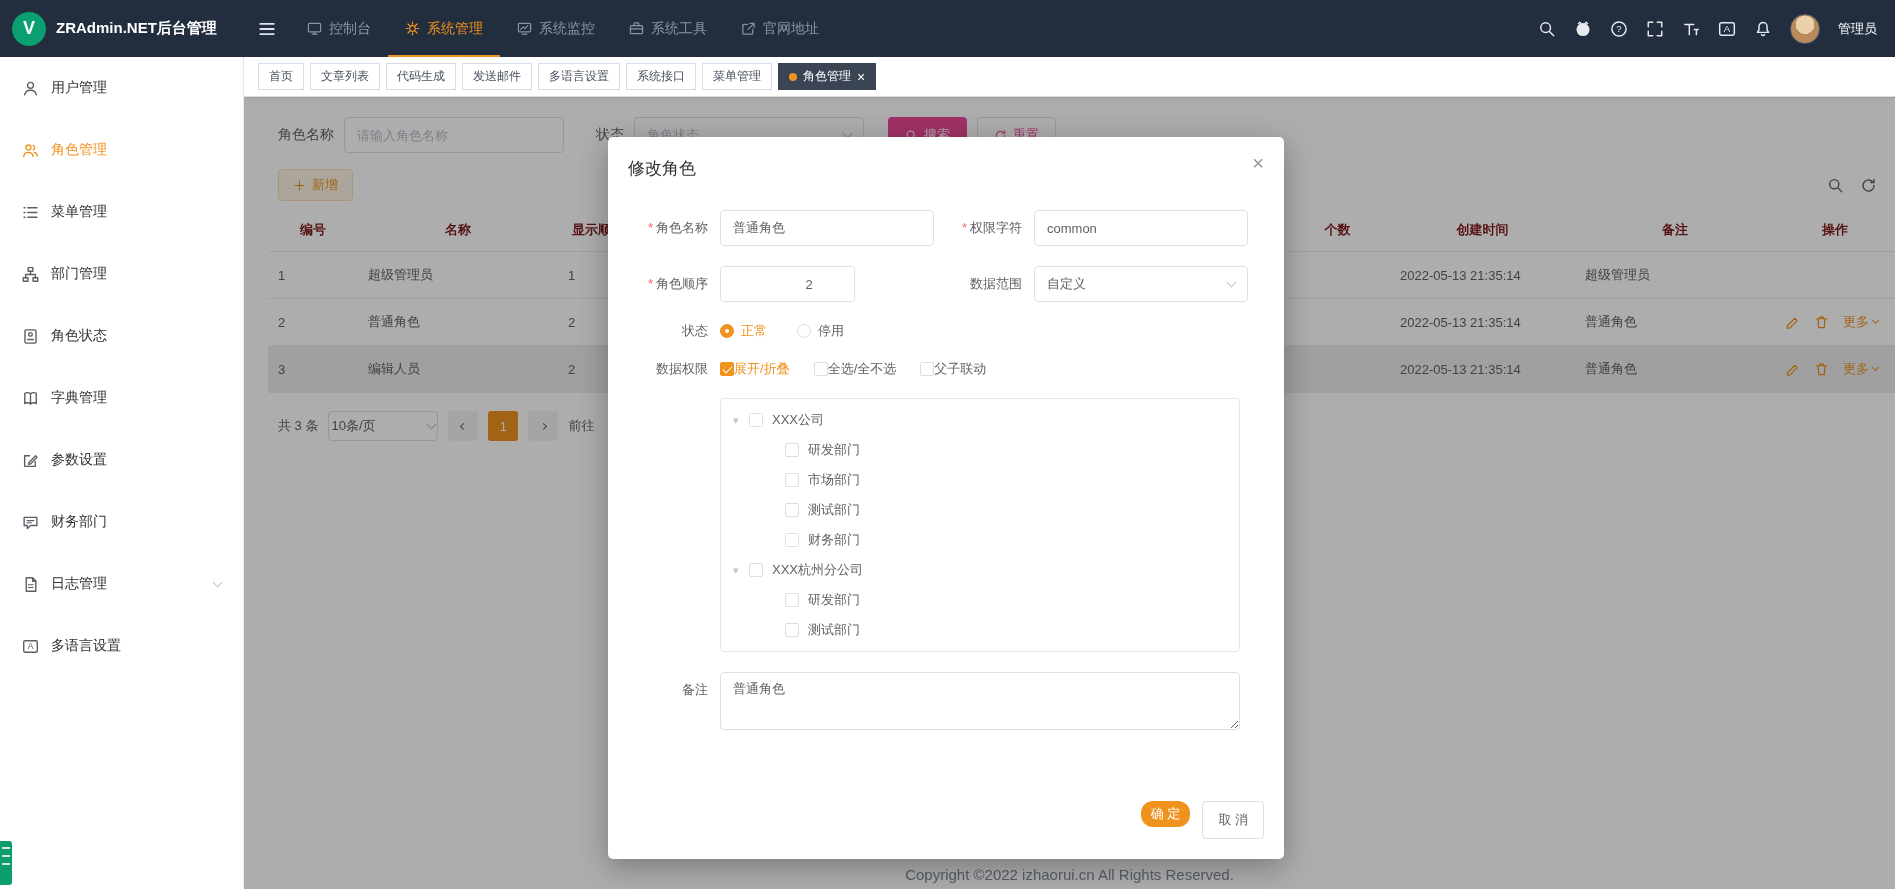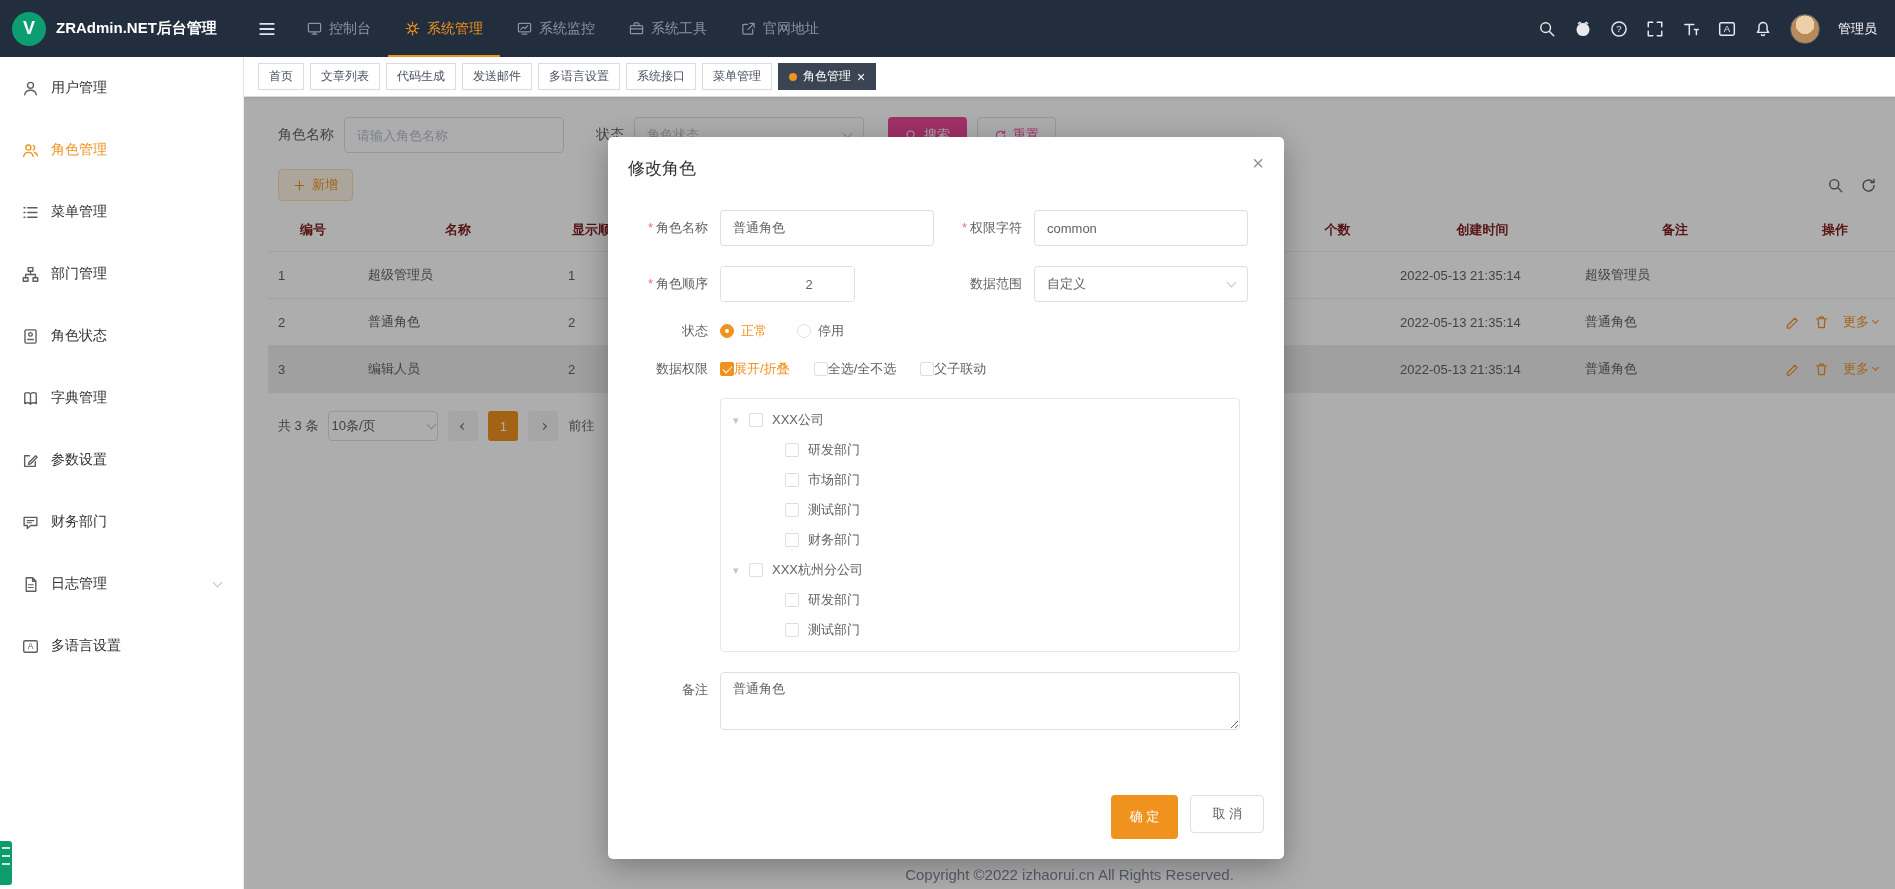--- a/index.html
+++ b/index.html
@@ -109,22 +109,22 @@
   .tree-box{width:520px;border:1px solid #e4e7ed;border-radius:4px;padding:6px 0}
   .tree-node{display:flex;align-items:center;height:30px;padding-left:12px;color:#606266;cursor:pointer}
   .tree-caret{color:#c0c4cc;font-size:11px;width:16px;flex:0 0 16px}
   .tree-indent{width:52px;flex:0 0 52px}
   .tree-cb{width:14px;height:14px;border:1px solid #dcdfe6;border-radius:2px;background:#fff;margin-right:9px;flex:0 0 14px;cursor:pointer}
 
   .dtextarea{width:520px;height:58px;border:1px solid #dcdfe6;border-radius:4px;padding:7px 12px;font-size:13px;color:#606266;resize:vertical;outline:none;font-family:inherit}
   .drow.top{align-items:flex-start}
   .drow.top .dlabel{padding-top:9px}
   .dfooter{margin-top:auto;display:flex;justify-content:flex-end;gap:12px}
-  .btn-confirm{background:#f0921e;color:#fff;height:44px;padding:0 19px;border-radius:4px;border:none;font-size:13px;cursor:pointer}
-  .btn-cancel{background:#fff;border:1px solid #dcdfe6;color:#606266;height:38px;padding:0 21px;border-radius:4px;font-size:13px;cursor:pointer;display:flex;align-items:center}
+  .btn-confirm{background:#f0921e;color:#fff;height:26px;padding:0 10px;border-radius:12px;border:none;font-size:13px;cursor:pointer}
+  .btn-cancel{background:#fff;border:1px solid #dcdfe6;color:#606266;height:38px;padding:0 15px;border-radius:4px;font-size:13px;cursor:pointer;display:flex;align-items:center}
 
   .corner-widget{position:fixed;left:0;bottom:4px;width:12px;height:44px;background:#0d9d6d;border-radius:0 3px 3px 0;z-index:50}
   .corner-widget i{display:block;height:2px;background:rgba(255,255,255,.8);margin:6px 2px 0 2px}
 </style>
 </head>
 <body>
 
 <div class="header">
   <div class="logo-area">
     <div class="logo-circle">V</div>

